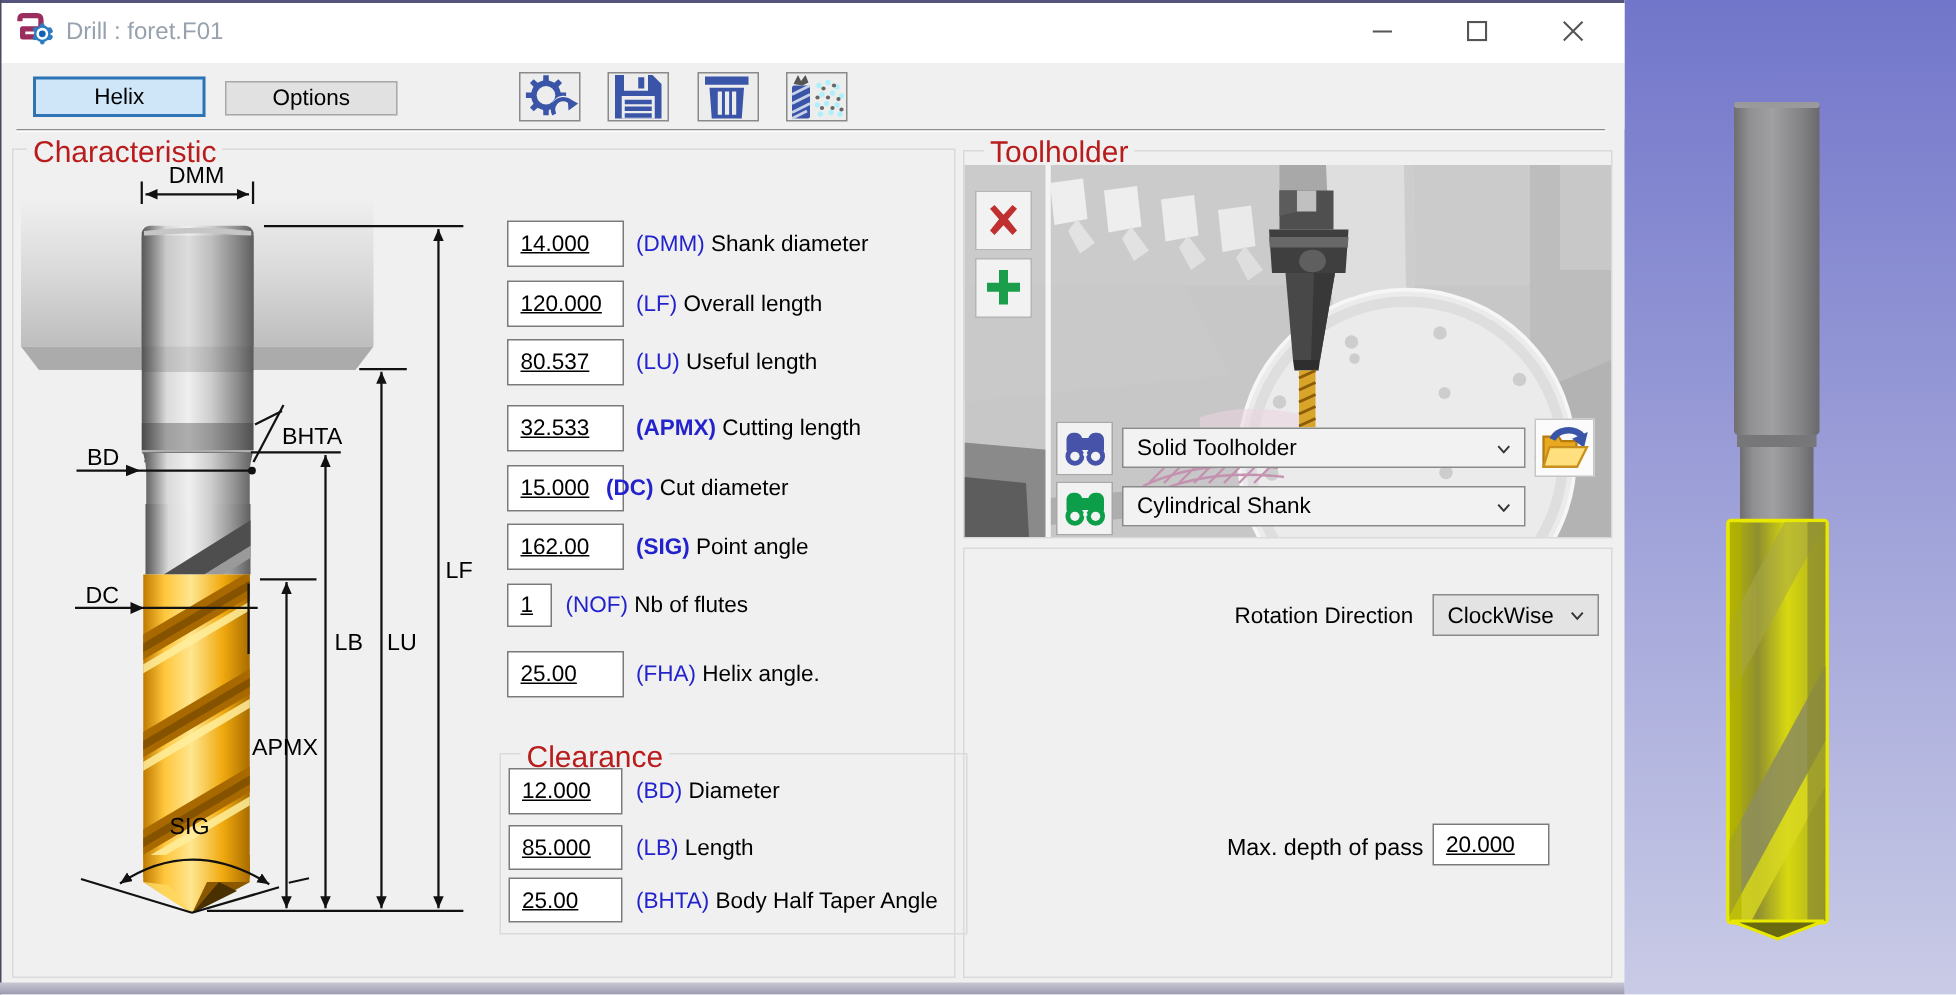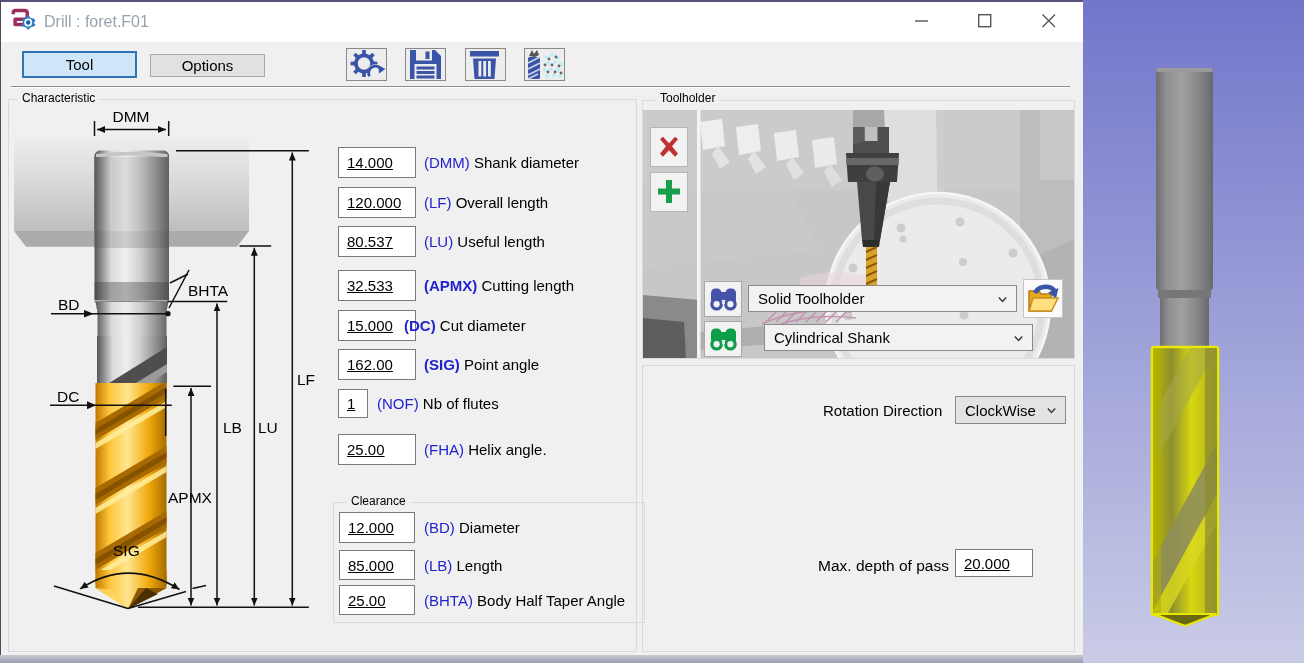--- a/index.html
+++ b/index.html
@@ -10,21 +10,21 @@
   #title-text { position:absolute; left:44px; top:13px; font-size:16px; color:#98a2ae; }
   .capbtn { position:absolute; top:0; width:14px; height:14px; }
   #toolrow { position:absolute; left:0px; top:42px; width:1083px; height:44px; background:#f0f0f0; }
   .tab { position:absolute; width:115px; font-size:15px; text-align:center; color:#000; }
   #tab-tool { left:22px; top:9px; height:27px; line-height:24px; background:#cfe6f9; border:2px solid #2e74b5; }
   #tab-options { left:150px; top:11.5px; height:23px; line-height:21px; background:#e1e1e1; border:1px solid #a8a8a8; }
   .iconbtn { position:absolute; top:48px; width:41px; height:33px; background:#ededed; border:1px solid #8a8a8a; }
   #sep { position:absolute; left:11px; top:85.5px; width:1059px; height:1px; background:#8e8e8e; }
   #sep2 { position:absolute; left:11px; top:87px; width:1059px; height:1px; background:#fdfdfd; }
   .groupbox { position:absolute; border:1px solid #dadada; }
-  .grouplabel { position:absolute; font-size:12px; color:#000000; background:#f0f0f0; padding:0 4px; }
+  .grouplabel { position:absolute; font-size:20px; color:#b91c1c; background:#f0f0f0; padding:0 4px; }
   .field { position:absolute; background:#fff; border:1px solid #7a7a7a; font-size:15px; color:#000; padding-left:8px; display:flex; align-items:center;text-decoration:underline; }
   .flabel { position:absolute; font-size:15px; color:#000; white-space:nowrap; display:flex; align-items:center; }
   .code { color:#2323cd; }
   .codeb { color:#2323cd; font-weight:bold; }
   .combo { position:absolute; border:1px solid #8a8a8a; font-size:15px; color:#000; display:flex; align-items:center; padding-left:9px; }
   .chev { position:absolute; right:9px; top:50%; margin-top:-4px; width:9px; height:9px; }
   #botbar { position:absolute; left:0px; top:655px; width:1083px; height:8px; background:linear-gradient(#c8c8d4,#9b9bb1); }
 </style>
 </head>
 <body>
@@ -90,21 +90,21 @@
         </svg>
       <svg class="capbtn" style="left:978px;top:14px" width="14" height="14">
           <rect x="0.7" y="0.7" width="12" height="12" fill="none" stroke="#555" stroke-width="1.4"></rect>
         </svg>
       <svg class="capbtn" style="left:1042px;top:14px" width="14" height="14">
           <path d="M0.5 0.5 L13 13 M13 0.5 L0.5 13" stroke="#555" stroke-width="1.4"></path>
         </svg>
     </div>
 
     <div id="toolrow">
-      <div class="tab" id="tab-tool">Tool</div>
+      <div class="tab" id="tab-tool">Helix</div>
       <div class="tab" id="tab-options">Options</div>
     </div>
 
     <div class="iconbtn" style="left:346px"></div>
     <div class="iconbtn" style="left:405px"></div>
     <div class="iconbtn" style="left:465px"></div>
     <div class="iconbtn" style="left:524px"></div>
 
     <svg style="position:absolute;left:348px;top:49px" width="38" height="31" viewBox="0 0 38 31">
       <path d="M12.2 5.3 L14.1 4.7 L14.2 1.1 L17.8 1.1 L17.9 4.7 L19.8 5.3 L21.6 6.2 L24.2 3.8 L26.7 6.3 L24.3 8.9 L25.2 10.7 L25.8 12.6 L29.4 12.7 L29.4 16.3 L25.8 16.4 L25.2 18.3 L24.3 20.1 L26.7 22.7 L24.2 25.2 L21.6 22.8 L19.8 23.7 L17.9 24.3 L17.8 27.9 L14.2 27.9 L14.1 24.3 L12.2 23.7 L10.4 22.8 L7.8 25.2 L5.3 22.7 L7.7 20.1 L6.8 18.3 L6.2 16.4 L2.6 16.3 L2.6 12.7 L6.2 12.6 L6.8 10.7 L7.7 8.9 L5.3 6.3 L7.8 3.8 L10.4 6.2 Z" fill="#3a55a8"></path>
@@ -433,21 +433,21 @@
       <circle cx="6.6" cy="18.2" r="3.1" fill="#f2f2f2"></circle>
       <circle cx="20.4" cy="18.2" r="3.1" fill="#f2f2f2"></circle>
       <circle cx="13.5" cy="17" r="1.5" fill="#f2f2f2"></circle>
     </svg>
 
     <div class="combo" style="left:748px; top:285px; width:269px; height:27px; background:#f2f2f2;">Solid Toolholder
       <svg class="chev" width="11" height="9" viewBox="0 0 11 9">
           <path d="M1 2 L5.5 7 L10 2" fill="none" stroke="#333" stroke-width="1.6"></path>
         </svg>
     </div>
-    <div class="combo" style="left:748px; top:324px; width:269px; height:27px; background:#f2f2f2;margin-left:16px;">Cylindrical Shank
+    <div class="combo" style="left:748px; top:324px; width:269px; height:27px; background:#f2f2f2;">Cylindrical Shank
       <svg class="chev" width="11" height="9" viewBox="0 0 11 9">
           <path d="M1 2 L5.5 7 L10 2" fill="none" stroke="#333" stroke-width="1.6"></path>
         </svg>
     </div>
 
     <div style="position:absolute; left:1023px; top:279px; width:40px; height:39px; background:#fbfbfb; border:1px solid #c5c5c5;"></div>
     <svg style="position:absolute; left:1027px; top:283px;" width="34" height="32" viewBox="0 0 34 32">
       <path d="M2 8 L12 8 L14 11 L24 11 L24 28 L2 28 Z" fill="#e8a81f" stroke="#b47b10" stroke-width="1.5"></path>
       <path d="M8 10 C11 3.2, 22 1.5, 27.5 7.5" stroke="#3a55a8" stroke-width="4.4" fill="none"></path>
       <path d="M31.5 5 L29 15.5 L21 9.5 Z" fill="#3a55a8"></path>

